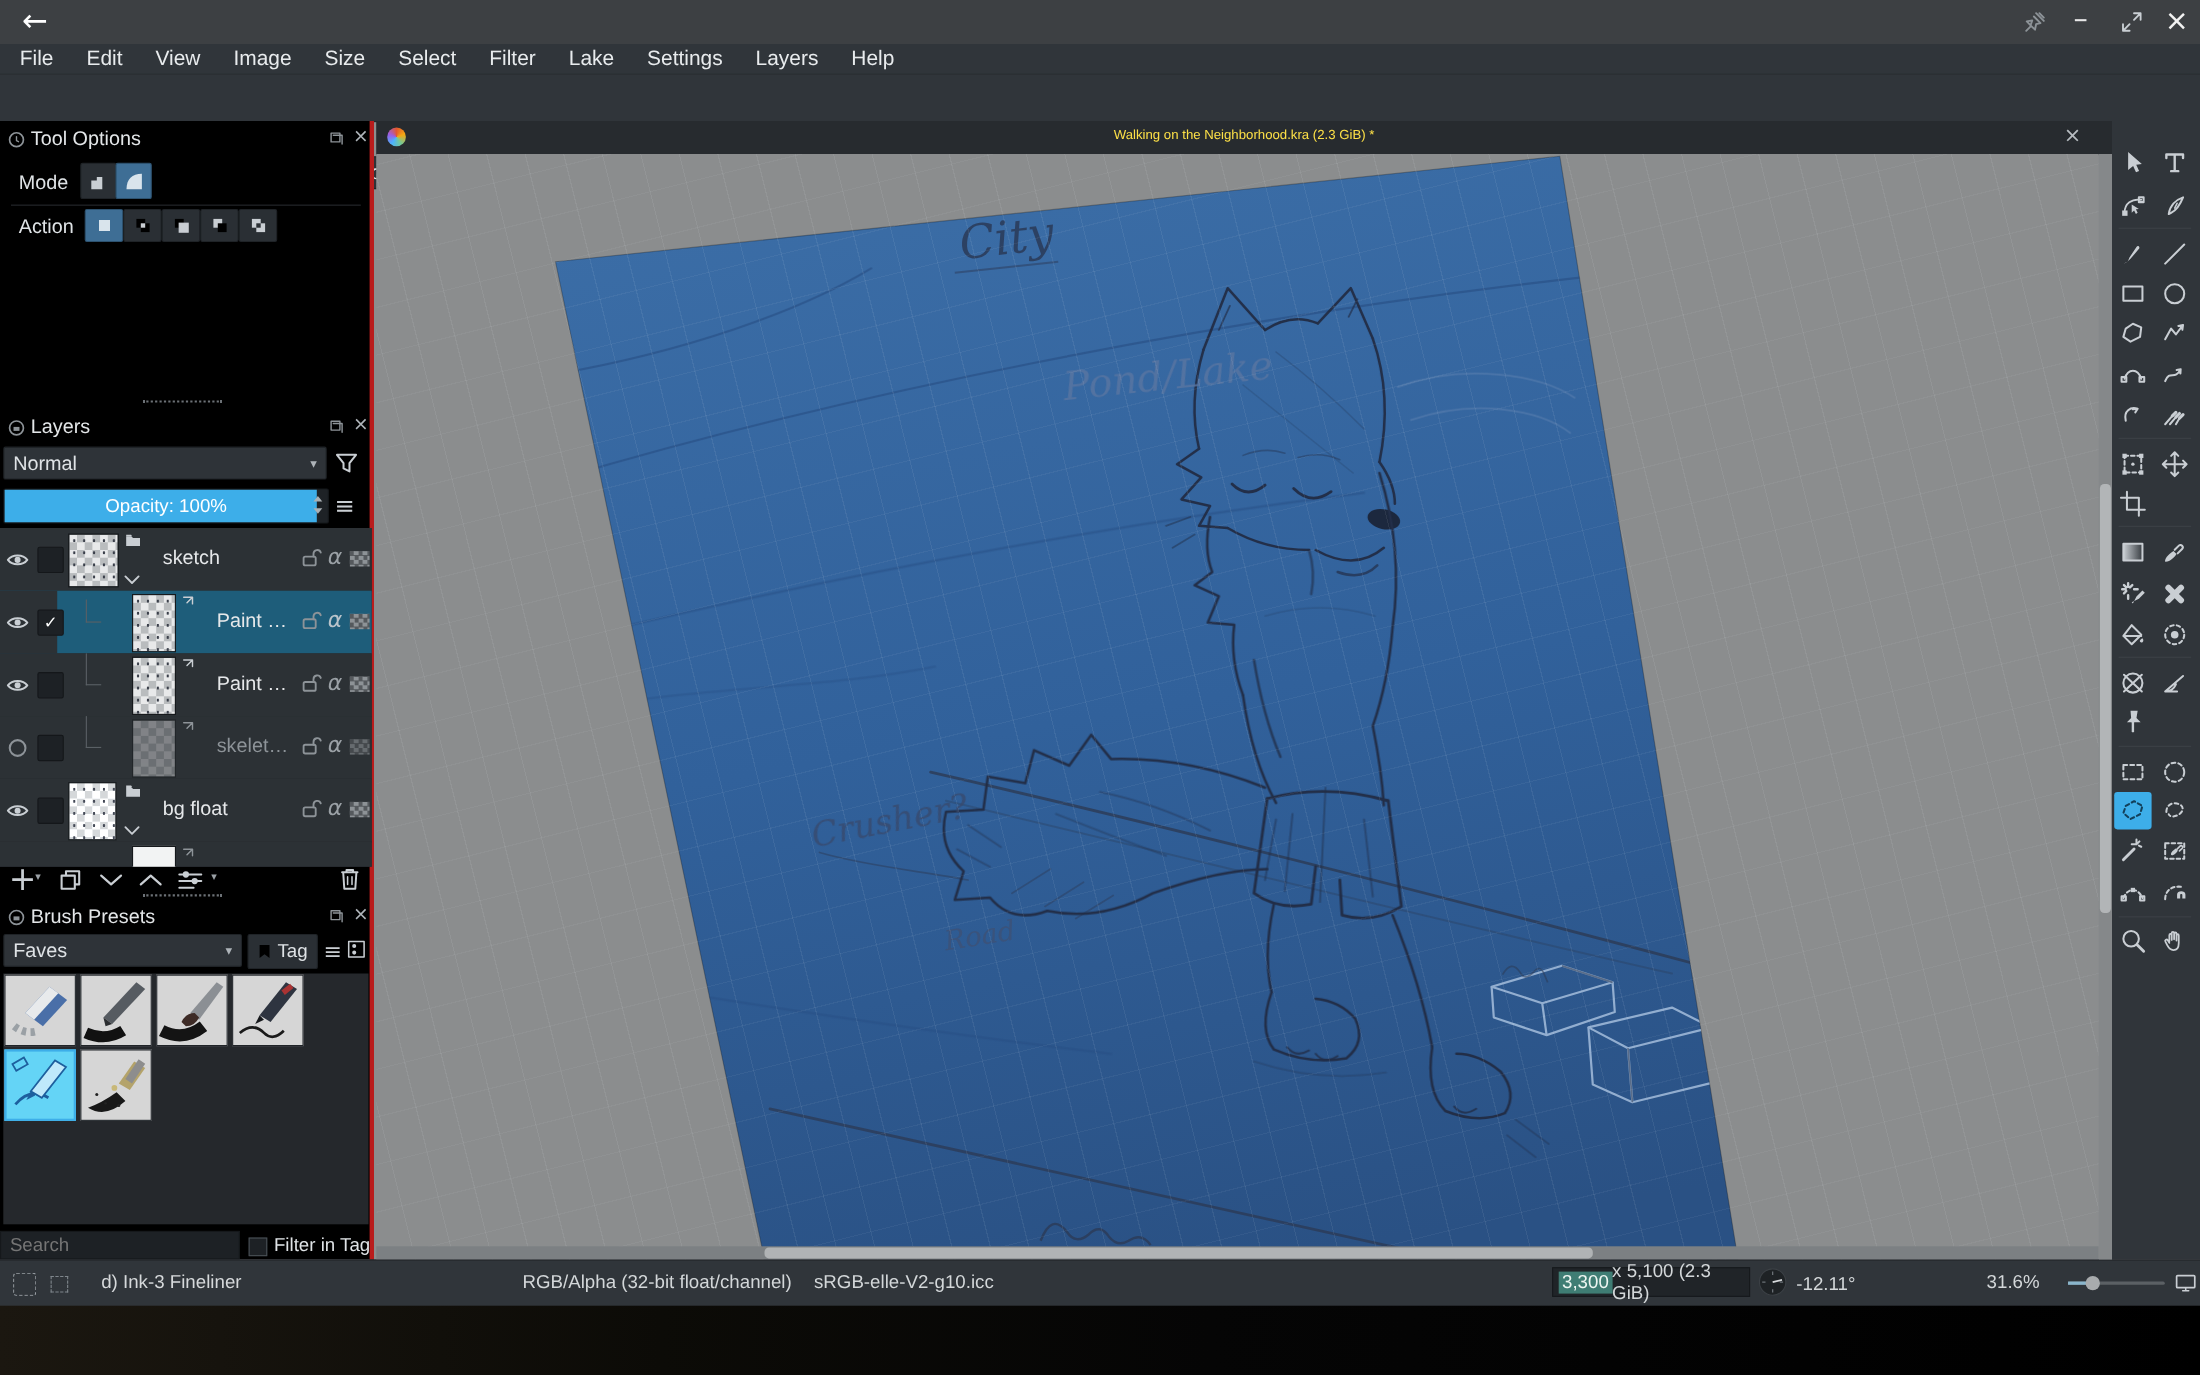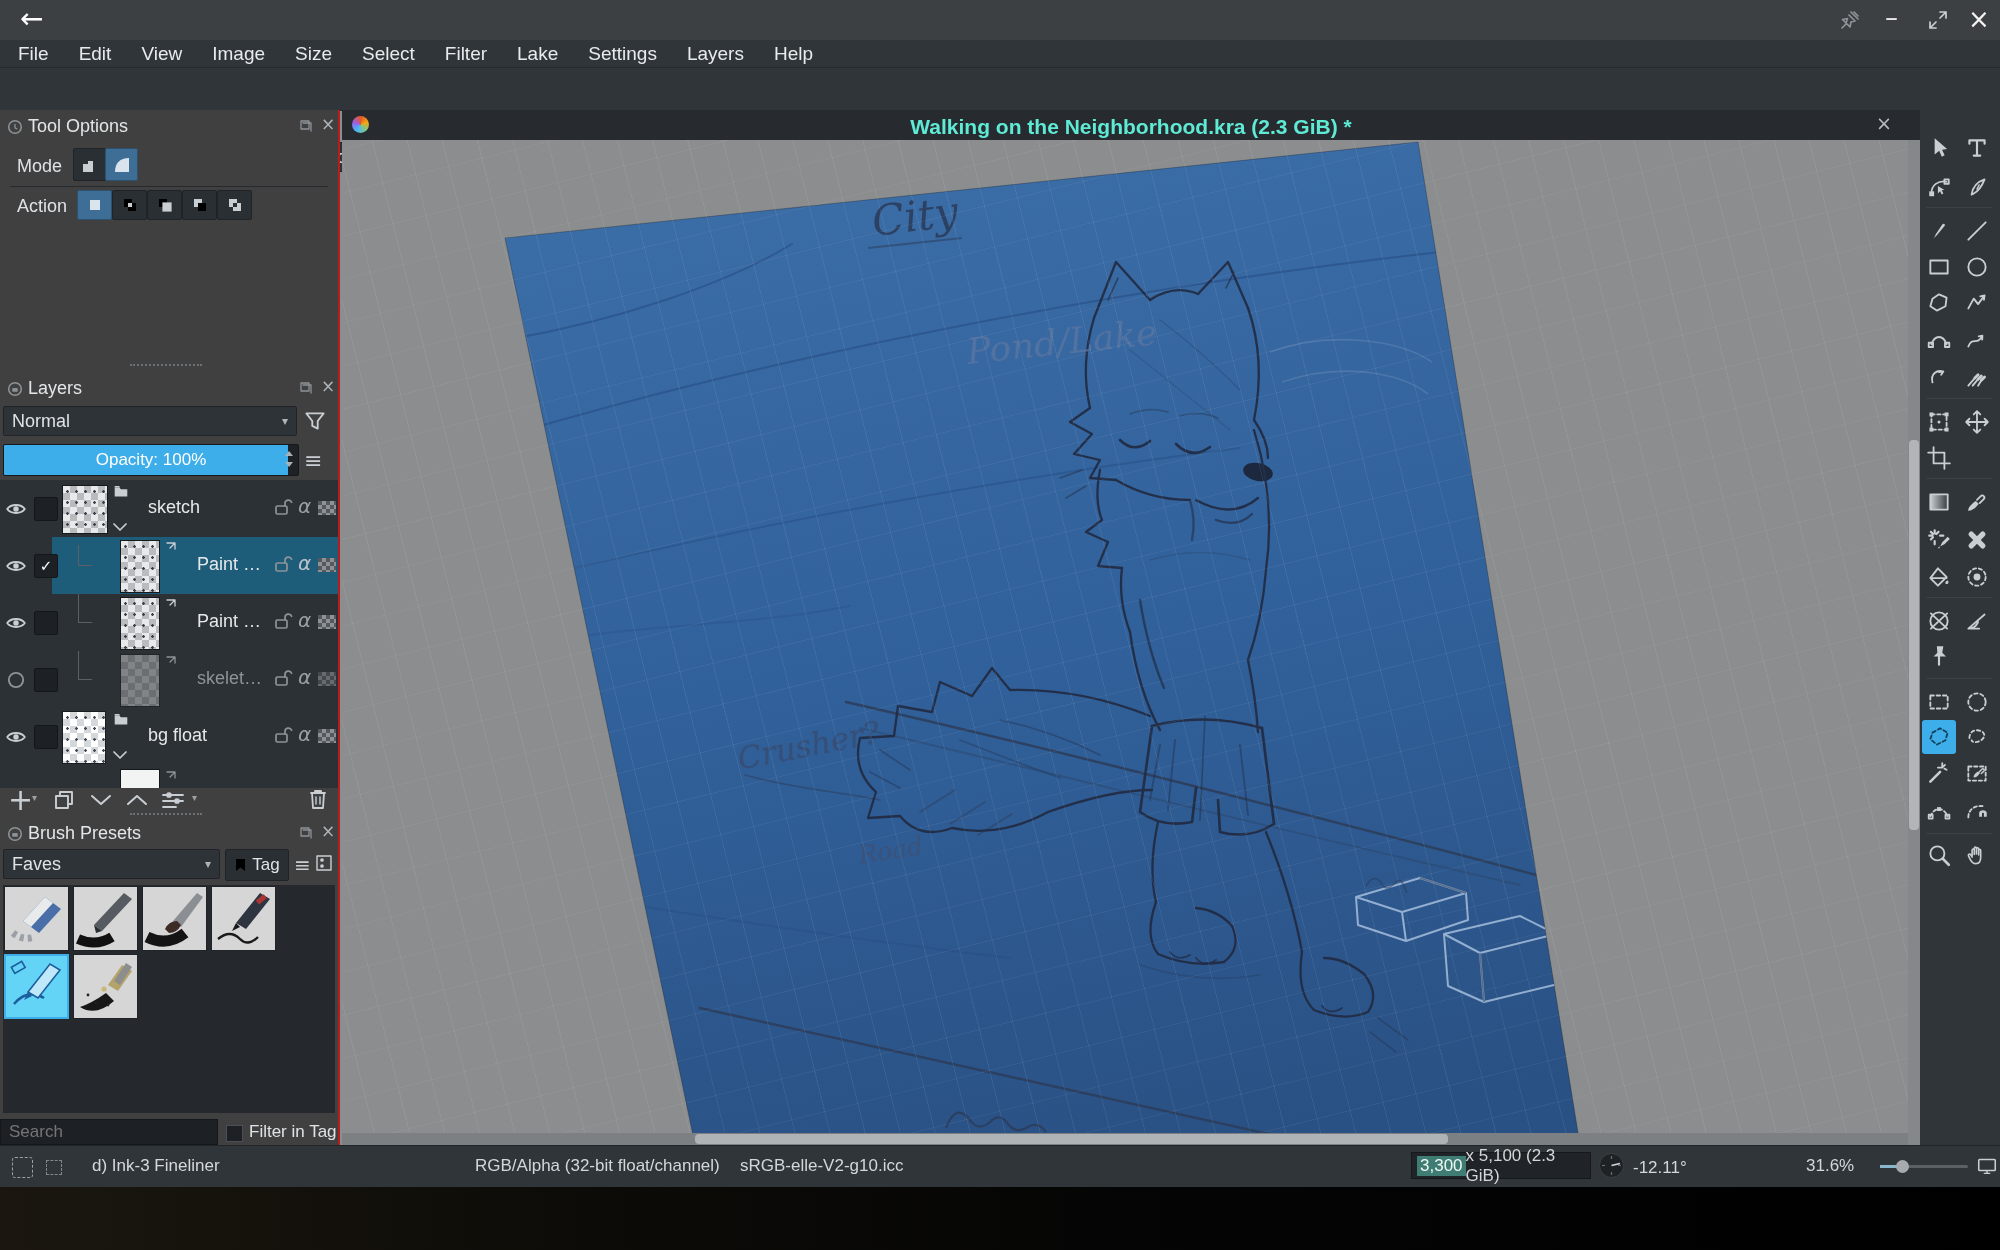--- a/index.html
+++ b/index.html
@@ -17,21 +17,21 @@
   .combo{position:absolute;height:30px;background:#2e3338;border:1px solid #1f2327;border-radius:2px;color:#dfe3e6;font-size:18px;display:flex;align-items:center;padding:0 8px;box-sizing:border-box;}
   .combo .car{margin-left:auto;font-size:12px;color:#aeb4b9;}
   .slider{position:absolute;height:30px;background:#1e2226;border:1px solid #15181b;border-radius:2px;overflow:hidden;font-size:17px;color:#fff;}
   .slider .fill{position:absolute;left:0;top:0;bottom:0;background:#3daee9;}
   .slider .lab{position:absolute;left:0;right:0;top:0;bottom:0;display:flex;align-items:center;justify-content:center;}
   .spin{position:absolute;width:16px;height:30px;background:#2a2e33;border:1px solid #1f2327;box-sizing:border-box;display:flex;flex-direction:column;align-items:center;justify-content:space-evenly;}
   .spin i{width:0;height:0;border-left:4px solid transparent;border-right:4px solid transparent;}
   .spin i.up{border-bottom:5px solid #aab0b5;}
   .spin i.dn{border-top:5px solid #aab0b5;}
   
-  #leftdock{left:0;top:110px;width:340px;height:1035px;background:#404040;border-right:2px solid #b91c1c;box-sizing:border-box;}
+  #leftdock{left:0;top:110px;width:340px;height:1035px;background:#000000;border-right:4px solid #b91c1c;box-sizing:border-box;}
   .panel{position:absolute;left:0;width:338px;}
   .phead{position:absolute;left:28px;font-size:18px;color:#e3e6e8;}
   .pbtn{position:absolute;width:20px;height:20px;display:flex;align-items:center;justify-content:center;color:#aeb4b9;font-size:17px;}
   .dots{position:absolute;left:130px;width:72px;border-top:2px dotted #6c7176;}
   .wbtn{position:absolute;background:#2a2f34;border:1px solid #1f2327;border-radius:2px;display:flex;align-items:center;justify-content:center;}
   .wbtn.sel{background:#3e6e95;border-color:#2d526f;}
   .checker{background:repeating-conic-gradient(#b9bcbe 0% 25%, #e8e9ea 0% 50%) 0 0/14px 14px;}
   .checker.spk{background-image:radial-gradient(#3a3f4a 1px, transparent 1.4px),repeating-conic-gradient(#b9bcbe 0% 25%, #e8e9ea 0% 50%);background-size:9px 11px,14px 14px;}
   .lrow{position:absolute;left:0;width:338px;height:57px;background:#2c3135;border-bottom:1px solid #24282c;}
   .lrow.sel{background:#1e5d7a;}
@@ -575,21 +575,21 @@
 
       <input class="abs" style="left: 0px; top: 306px; width: 218px; height: 26px; background: rgb(29, 33, 37); border: 1px solid rgb(21, 24, 27); color: rgb(223, 227, 230); font-size: 17px; padding: 0px 8px; box-sizing: border-box; font-family: &quot;Liberation Sans&quot;, sans-serif;" placeholder="Search">
       <div class="abs" style="left:226px;top:312px;width:15px;height:15px;background:#1d2125;border:1px solid #494f55;"></div>
       <div class="abs" style="left:249px;top:309px;font-size:17px;color:#dfe3e6;">Filter in Tag</div>
     </div>
   </div>
 
   <div class="abs" id="cwin">
     <div id="ctitle">
       <div class="abs" style="left:10px;top:6px;width:17px;height:17px;border-radius:50%;background:conic-gradient(#e4572e,#f3a712,#76c893,#4bb3fd,#9b5de5,#e4572e);"></div>
-      <div class="abs" style="left:0;right:0;top:5px;text-align:center;font-size:21px;color:#5eead4;font-weight:bold;">Walking on the Neighborhood.kra (2.3 GiB) *</div>
+      <div class="abs" style="left:0;right:0;top:5px;text-align:center;font-size:12px;color:#fde047;">Walking on the Neighborhood.kra (2.3 GiB) *</div>
       <div class="abs glyph" style="right:28px;top:2px;font-size:19px;color:#b7bcc1;">×</div>
     </div>
 
     <div id="cview">
       <svg width="1566" height="1005" viewBox="342 140 1566 1005">
         <defs>
           <linearGradient id="cvg" gradientUnits="userSpaceOnUse" x1="950" y1="140" x2="1120" y2="1150">
             <stop offset="0" stop-color="#3b6da6"></stop>
               <stop offset="0.5" stop-color="#31619b"></stop>
               <stop offset="1" stop-color="#2a5184"></stop>

